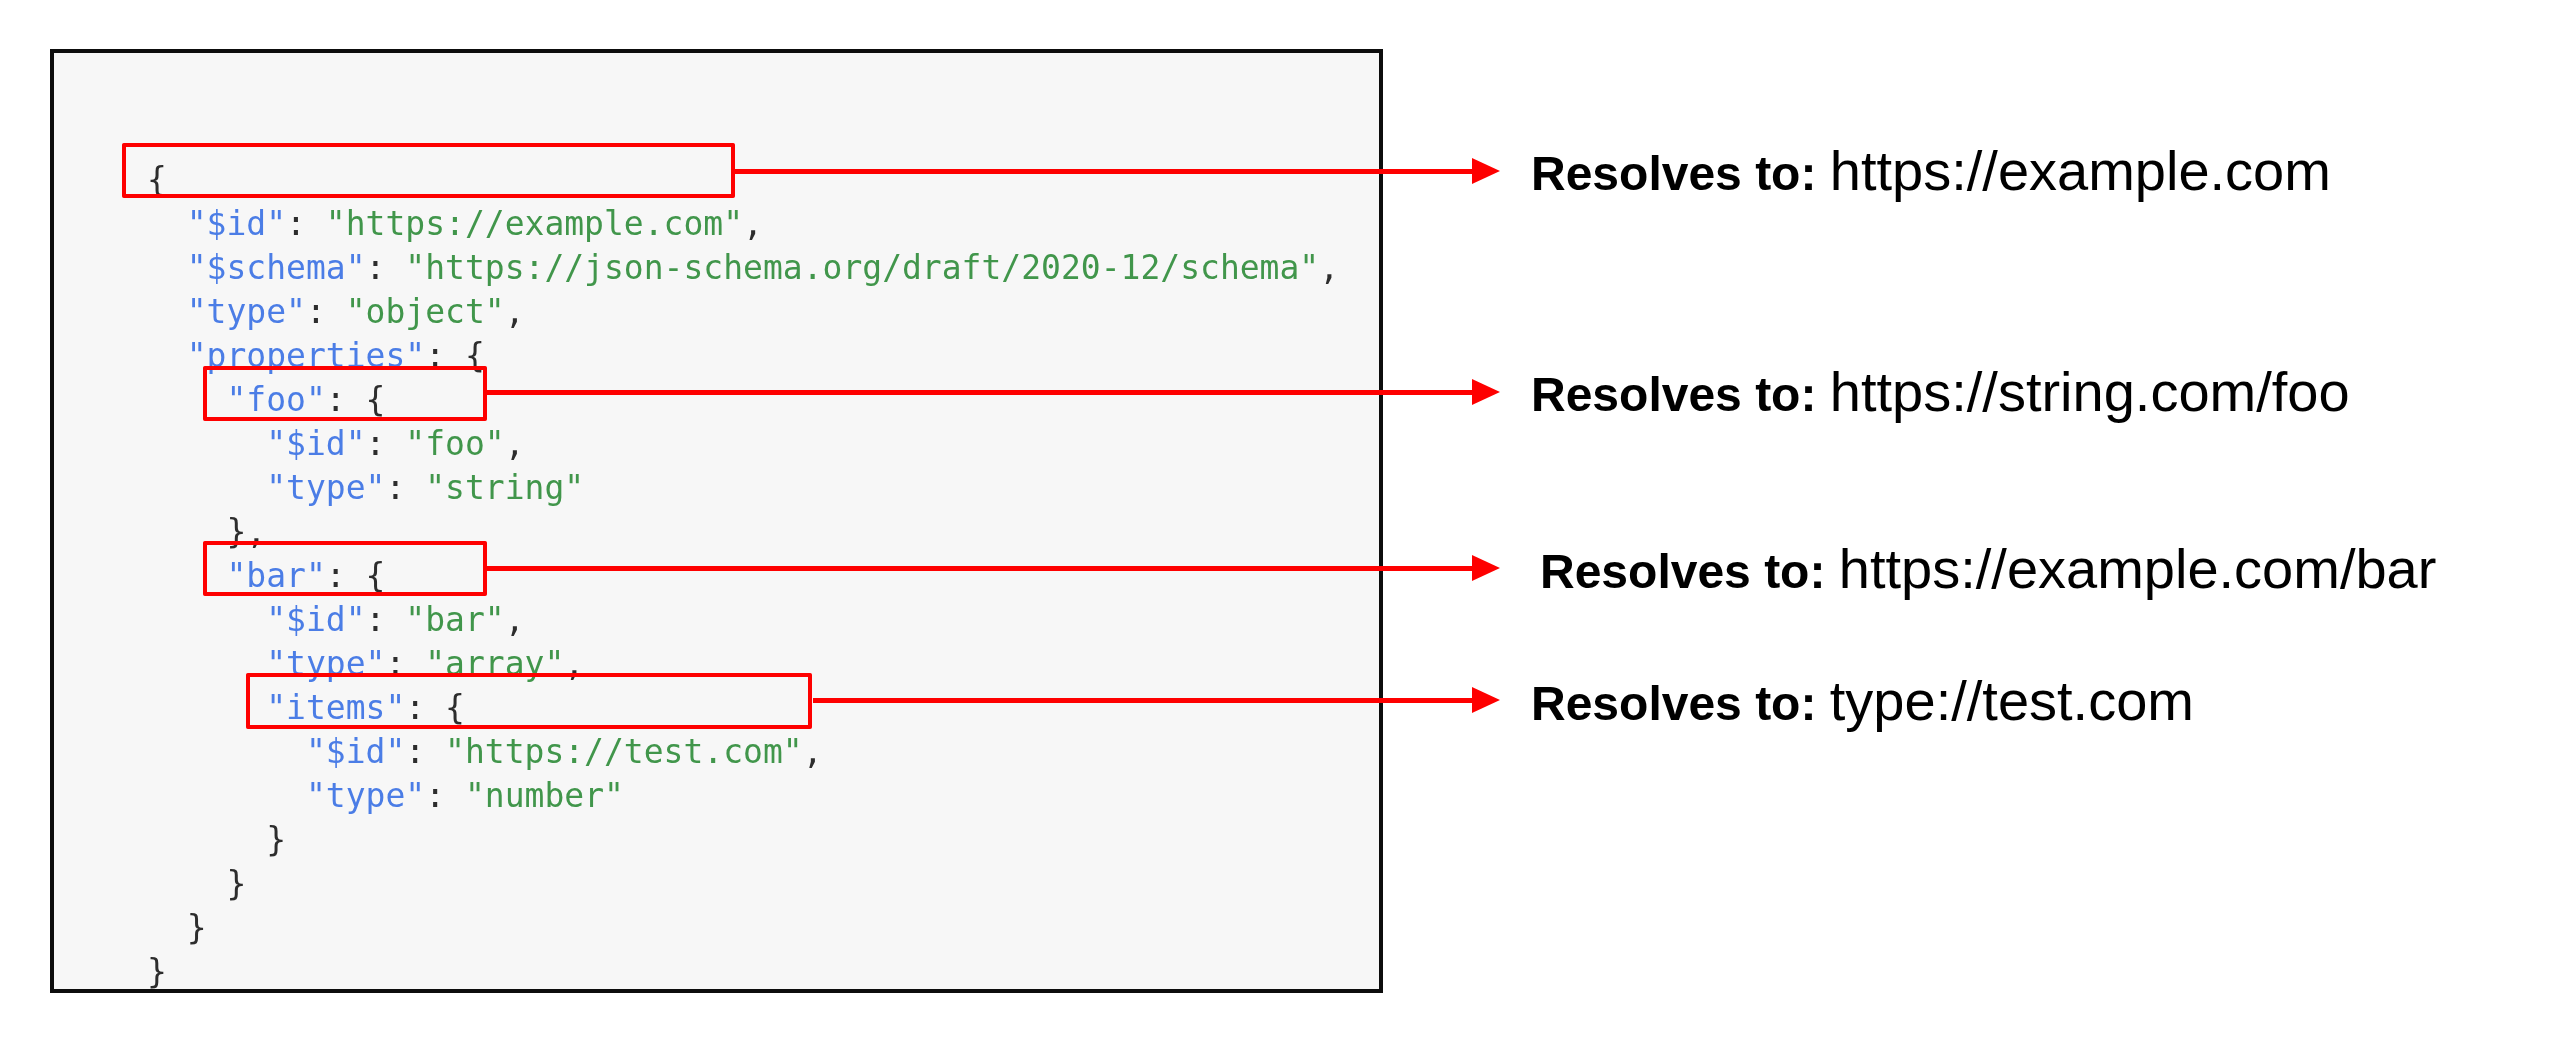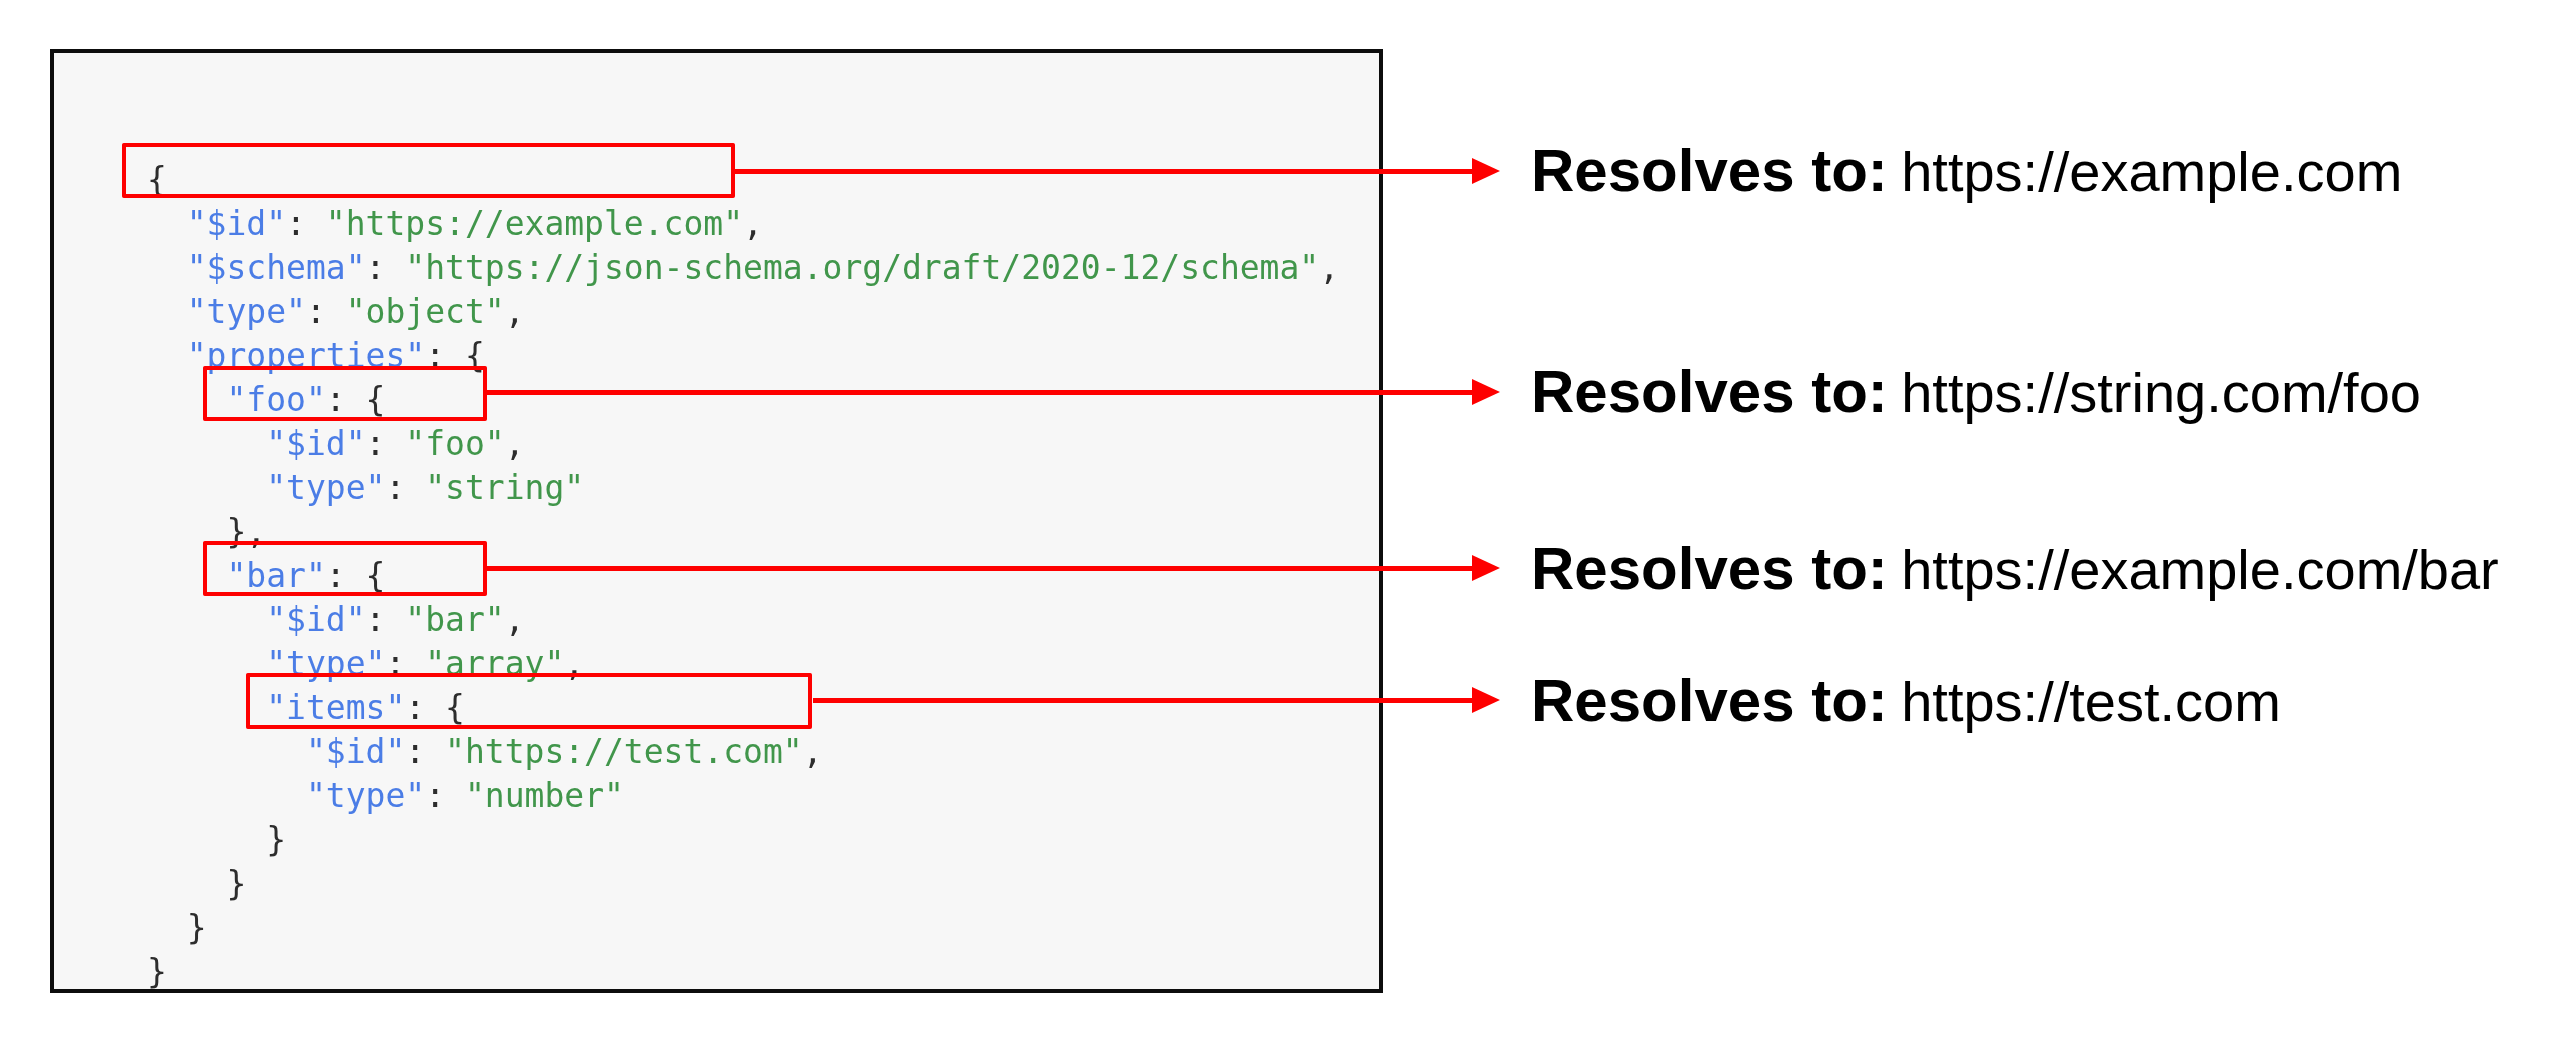--- a/index.html
+++ b/index.html
@@ -78,21 +78,21 @@
     position: absolute;
     left: 1531px;
     height: 61px;
     line-height: 61px;
     white-space: nowrap;
     color: var(--c-text, #000000);
   }
   .annotation .resolve-label {
     font-family: "Liberation Sans", sans-serif;
     font-weight: 700;
-    font-size: 60px;
+    font-size: 48px;
   }
   .annotation .resolve-url {
     font-family: Liberation Sans, sans-serif;
     font-weight: 400;
     font-size: 56px;
     margin-left: 13.4px;
   }
 </style>
 </head>
 <body>
@@ -124,21 +124,21 @@
     <div class="arrow-line"></div>
     <div class="arrow-head"></div>
   </div>
 
   <div class="annotation" style="top:140px;">
     <span class="resolve-label">Resolves to:</span><span class="resolve-url">https://example.com</span>
   </div>
   <div class="annotation" style="top:361px;">
     <span class="resolve-label">Resolves to:</span><span class="resolve-url">https://string.com/foo</span>
   </div>
-  <div class="annotation" style="top:538px;">
+  <div class="annotation" style="top:538px;margin-left:9px;">
     <span class="resolve-label">Resolves to:</span><span class="resolve-url">https://example.com/bar</span>
   </div>
   <div class="annotation" style="top:670px;">
-    <span class="resolve-label">Resolves to:</span><span class="resolve-url">https://test.com</span>
+    <span class="resolve-label">Resolves to:</span><span class="resolve-url">type://test.com</span>
   </div>
 
 </div>
 
 
 </body></html>

